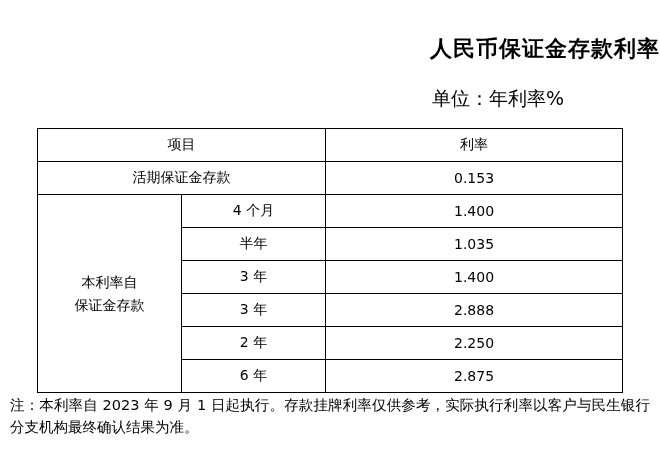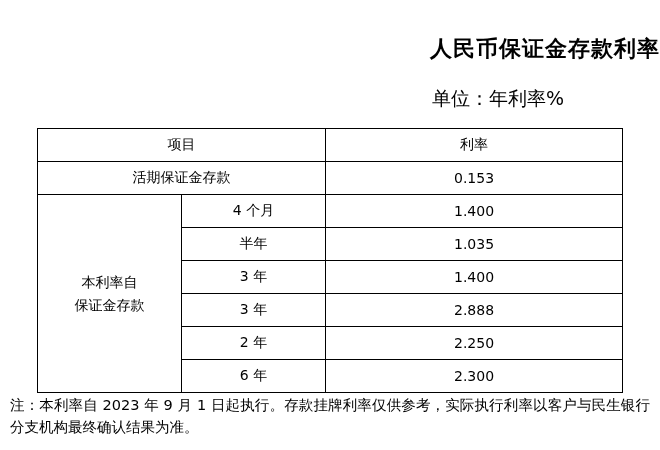--- a/index.html
+++ b/index.html
@@ -111,20 +111,20 @@
       <tr>
         <td class="sub-label">3 年</td>
         <td class="col-rate">2.888</td>
       </tr>
       <tr>
         <td class="sub-label">2 年</td>
         <td class="col-rate">2.250</td>
       </tr>
       <tr>
         <td class="sub-label">6 年</td>
-        <td class="col-rate">2.300</td>
+        <td class="col-rate">2.875</td>
       </tr>
     </tbody>
   </table>
 
   <div class="note">注：本利率自 2023 年 9 月 1 日起执行。存款挂牌利率仅供参考，实际执行利率以客户与民生银行分支机构最终确认结果为准。</div>
 
 </div>
 
 </body></html>

